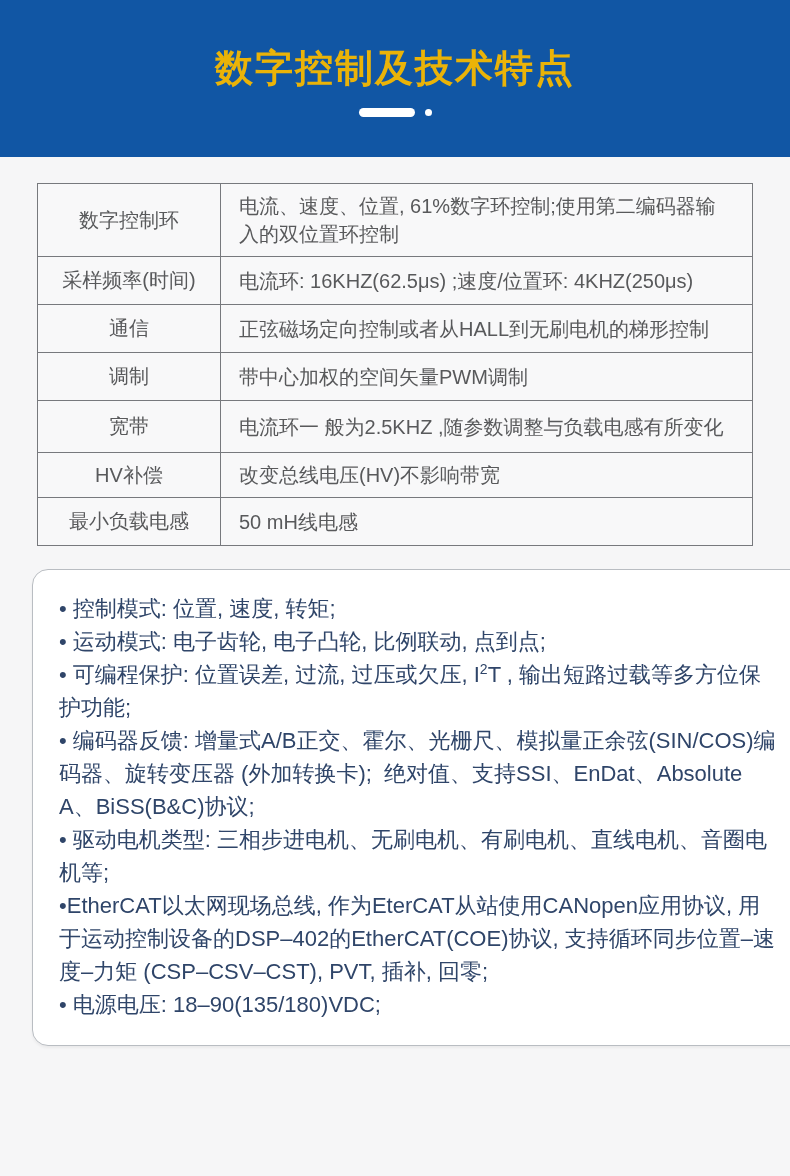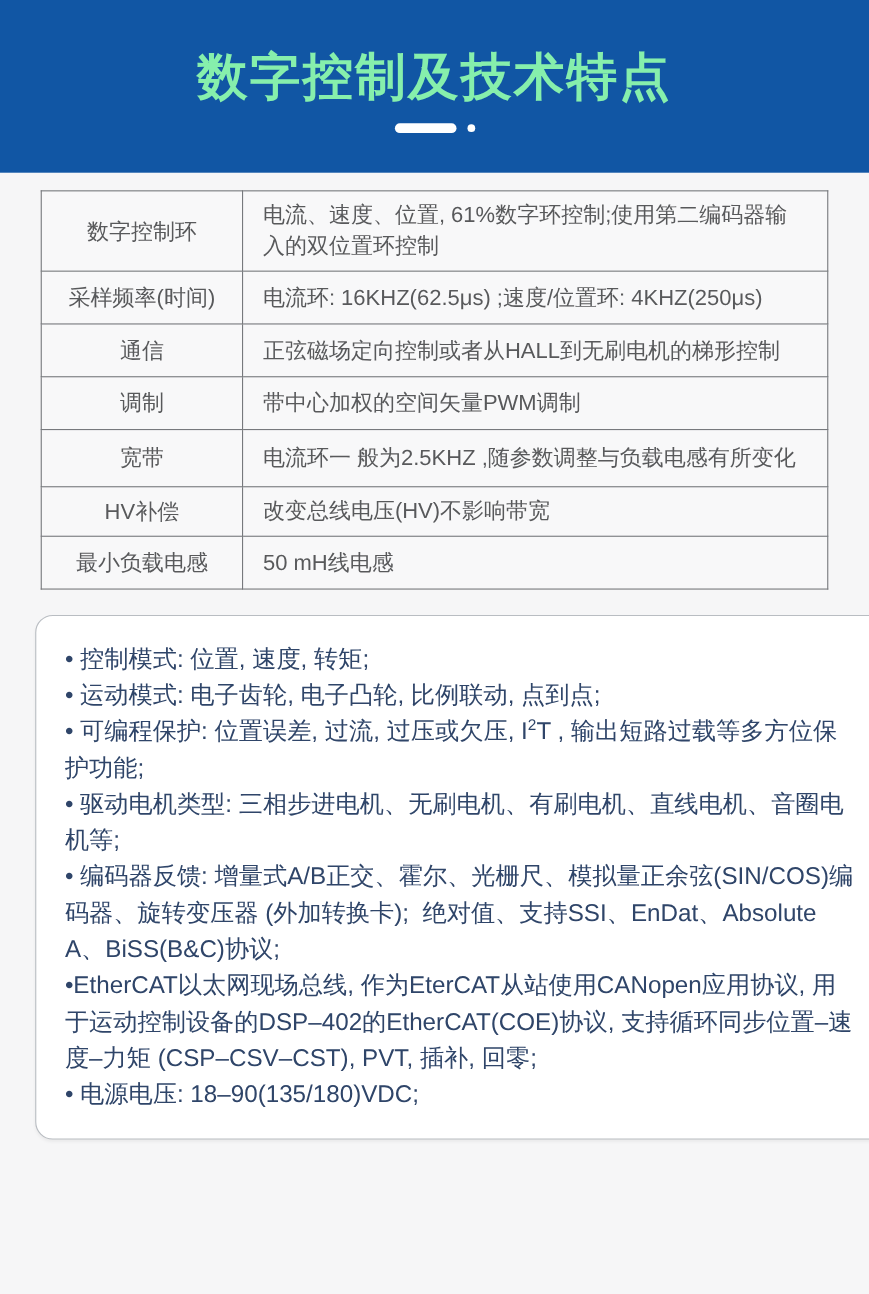--- a/index.html
+++ b/index.html
@@ -22,22 +22,22 @@
     width: 790px;
     height: 157px;
     background: #1156a4;
     display: flex;
     flex-direction: column;
     align-items: center;
     justify-content: center;
   }
   .banner h1 {
     margin: 8px 0 0 0;
-    color: #86efac;
-    font-size: 46px;
+    color: #eab308;
+    font-size: 38px;
     font-weight: 600;
     letter-spacing: 2px;
     line-height: 1.1;
   }
   .title-underline {
     margin-top: 18px;
     display: flex;
     align-items: center;
     gap: 10px;
   }
@@ -49,21 +49,21 @@
   }
   .title-underline .dot {
     width: 7px;
     height: 7px;
     background: #ffffff;
     border-radius: 50%;
   }
 
   
   table.spec-table {
-    margin: 16px 37px 0 37px;
+    margin: 26px 37px 0 37px;
     width: 716px;
     border-collapse: collapse;
     table-layout: fixed;
   }
   table.spec-table td {
     border: 1px solid #77797d;
     color: #58595b;
     font-size: 20px;
     vertical-align: middle;
     white-space: pre-wrap;
@@ -152,21 +152,21 @@
         <td class="label">最小负载电感</td>
         <td class="value">50 mH线电感</td>
       </tr>
     </tbody>
   </table>
 
   <section class="features">
     <p>• 控制模式: 位置, 速度, 转矩;</p>
     <p>• 运动模式: 电子齿轮, 电子凸轮, 比例联动, 点到点;</p>
     <p><span>• 可编程保护: 位置误差, 过流, 过压或欠压, I</span><sup>2</sup><span>T , 输出短路过载等多方位保护功能;</span></p>
+    <p>• 编码器反馈: 增量式A/B正交、霍尔、光栅尺、模拟量正余弦(SIN/COS)编码器、旋转变压器 (外加转换卡);  绝对值、支持SSI、EnDat、Absolute A、BiSS(B&amp;C)协议;</p>
     <p>• 驱动电机类型: 三相步进电机、无刷电机、有刷电机、直线电机、音圈电机等;</p>
-    <p>• 编码器反馈: 增量式A/B正交、霍尔、光栅尺、模拟量正余弦(SIN/COS)编码器、旋转变压器 (外加转换卡);  绝对值、支持SSI、EnDat、Absolute A、BiSS(B&amp;C)协议;</p>
     <p>•EtherCAT以太网现场总线, 作为EterCAT从站使用CANopen应用协议, 用于运动控制设备的DSP–402的EtherCAT(COE)协议, 支持循环同步位置–速度–力矩 (CSP–CSV–CST), PVT, 插补, 回零;</p>
     <p>• 电源电压: 18–90(135/180)VDC;</p>
   </section>
 
   <div class="bottom-space"></div>
 
 </div>
 
 </body></html>

